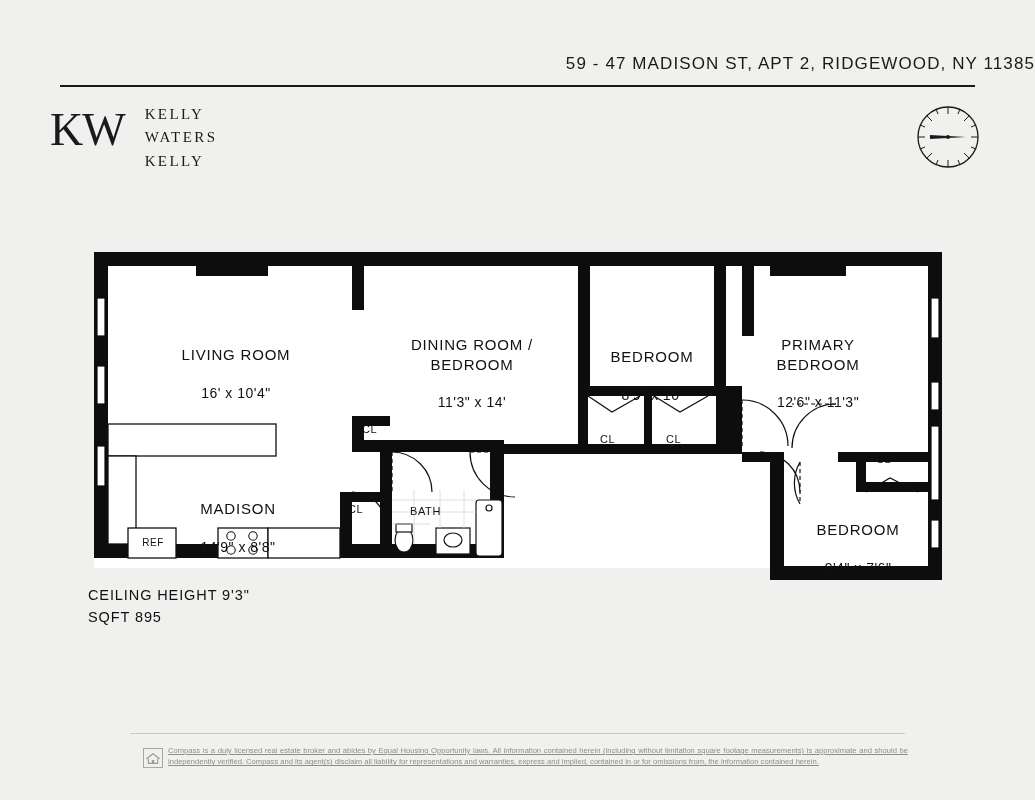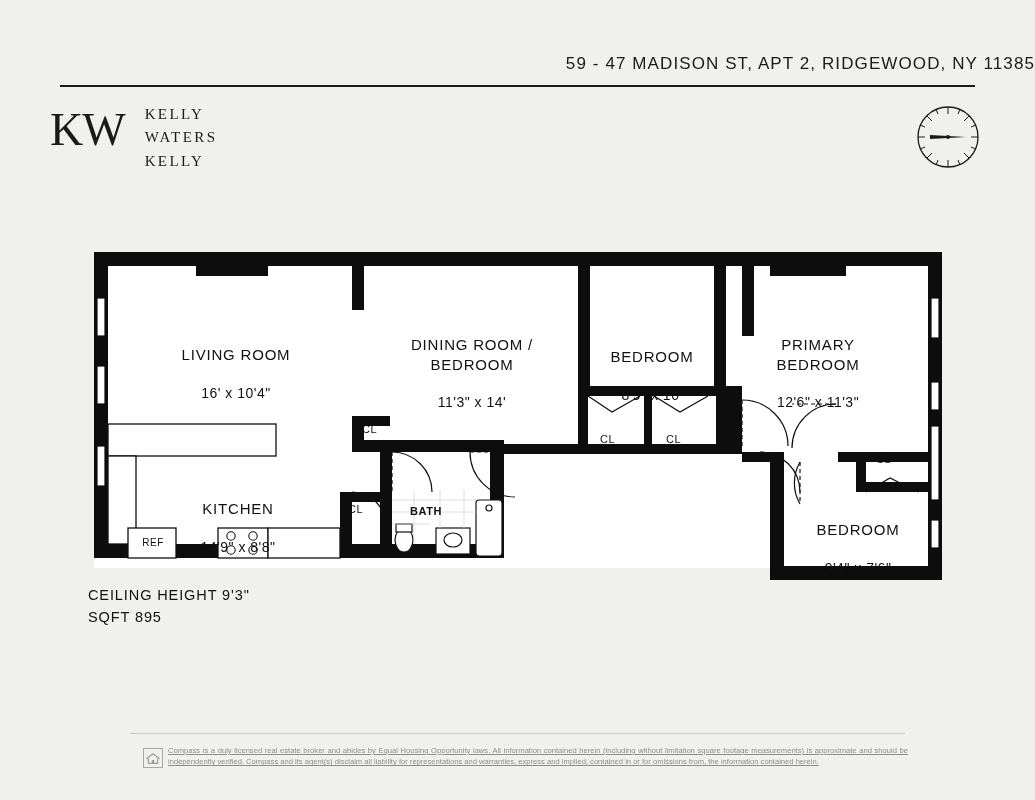--- a/index.html
+++ b/index.html
@@ -331,36 +331,36 @@
     <span class="rdim">8'9" x 10'</span>
   </div>
 
   <div class="room-label" style="left:748px;top:315px;width:140px;">
     <span class="rname">PRIMARY
 BEDROOM</span>
     <span class="rdim">12'6" x 11'3"</span>
   </div>
 
   <div class="room-label" style="left:158px;top:479px;width:160px;">
-    <span class="rname">KITCHEN</span>
+    <span class="rname">MADISON</span>
     <span class="rdim">14'9" x 8'8"</span>
   </div>
 
   <div class="room-label" style="left:790px;top:500px;width:136px;">
     <span class="rname">BEDROOM</span>
     <span class="rdim">9'4" x 7'6"</span>
   </div>
 
   <div class="cl-label" style="left:362px;top:423px;width:32px;">CL</div>
   <div class="cl-label" style="left:348px;top:503px;width:32px;">CL</div>
   <div class="cl-label" style="left:600px;top:433px;width:32px;">CL</div>
   <div class="cl-label" style="left:666px;top:433px;width:32px;">CL</div>
   <div class="cl-label" style="left:876px;top:453px;width:32px;">CL</div>
 
-  <div class="cl-label" style="left:410px;top:505px;width:48px;font-weight:bold;">BATH</div>
+  <div class="cl-label" style="left:410px;top:505px;width:48px;">BATH</div>
   <div class="small-label" style="left:136px;top:537px;width:34px;">REF</div>
 
   <div class="ceiling">
     <div>CEILING HEIGHT 9'3"</div>
     <div>SQFT 895</div>
   </div>
 
   <div class="disc-rule"></div>
   <svg class="eho" viewBox="0 0 24 24">
     <rect x="0.5" y="0.5" width="23" height="23" fill="none" stroke="#9a9a98" stroke-width="1"></rect>

